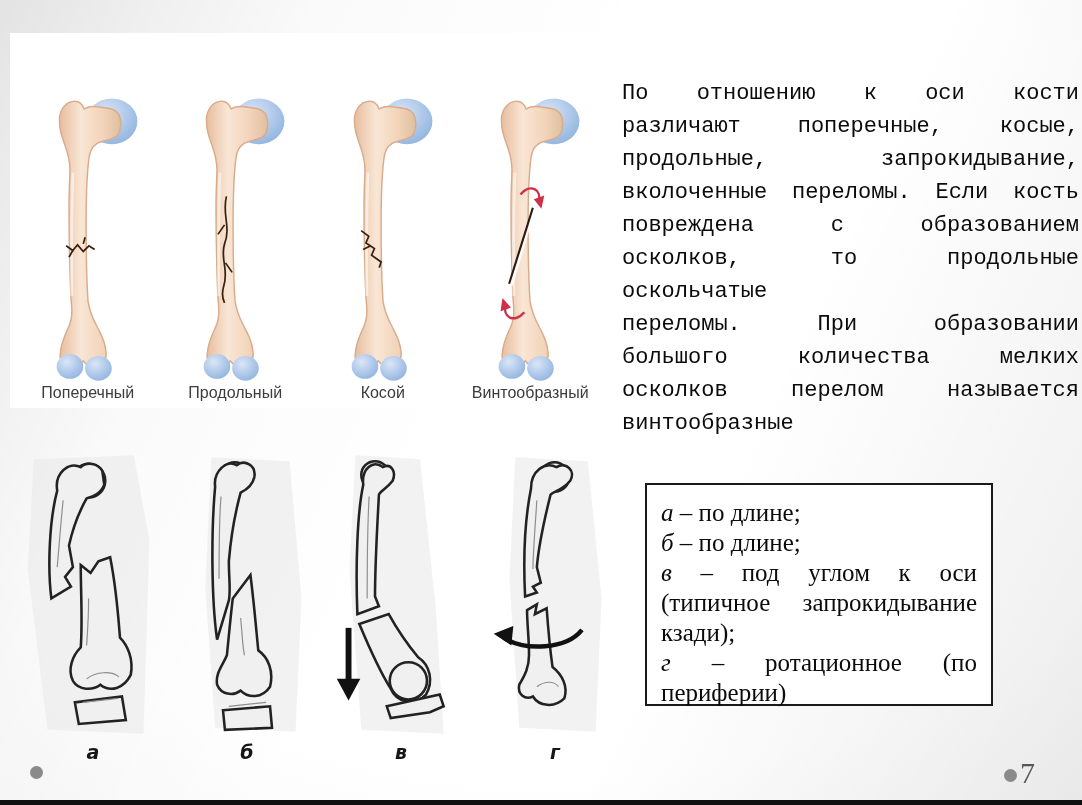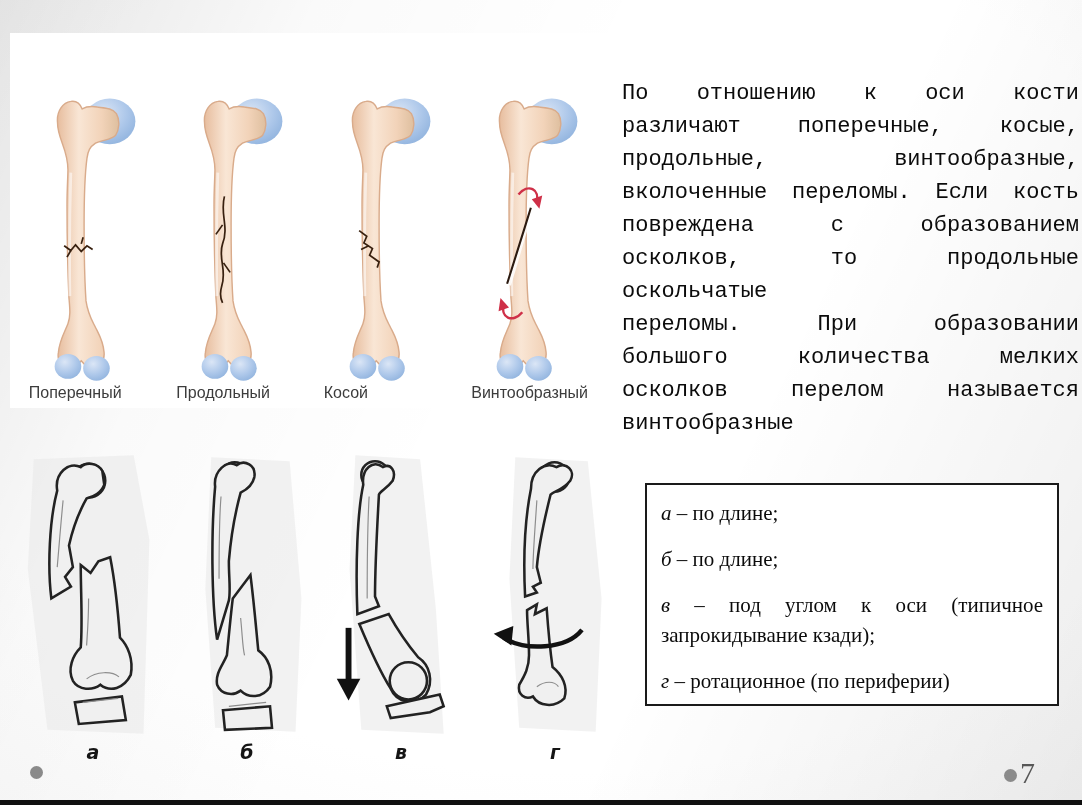--- a/index.html
+++ b/index.html
@@ -15,21 +15,21 @@
     overflow:hidden;
   }
 
   
   .bones-panel {
     position:absolute; left:10px; top:33px; width:598px; height:375px;
     background:#ffffff;
     display:flex; align-items:flex-end; justify-content:space-around;
     padding:22px 4px 6px 4px;
   }
-  .bone-fig { display:flex; flex-direction:column; width:118px; }
+  .bone-fig { display:flex; flex-direction:column; align-items:center; width:118px; }
   .bone-fig svg { display:block; }
   .bone-label {
     font-family:"Liberation Sans", sans-serif;
     font-size:16px; color:#3c3c3c; margin-top:2px; white-space:nowrap;
   }
 
   
   .main-text {
     position:absolute; left:622px; top:77px; width:457px;
     font-size:22px; color:#0b0b0b; line-height:33px;font-family:Liberation Mono, monospace;
@@ -43,24 +43,24 @@
     display:flex; align-items:flex-end; justify-content:space-around;
   }
   .sketch-fig { display:flex; flex-direction:column; align-items:center; width:152px; }
   .sketch-label {
     font-family:"DejaVu Sans", sans-serif; font-style:italic; font-weight:bold;
     font-size:19px; color:#151515; margin-top:0px;
   }
 
   
   .legend-box {
-    position:absolute; left:645px; top:483px; width:414px; height:223px;
+    position:absolute; left:645px; top:483px; width:348px; height:223px;
     background:#ffffff; border:2px solid #1a1a1a;
     padding:13px 14px 8px 14px;
-    font-size:21px; color:#0b0b0b; line-height:30px;
+    font-size:25px; color:#0b0b0b; line-height:30px;
     display:flex; flex-direction:column; justify-content:space-between;
   }
   .legend-item { text-align:justify; }
   .legend-item em { font-style:italic; }
 
   
   .nav-dot {
     position:absolute; width:13px; height:13px; border-radius:50%;
     background:#8a8a8a;
   }
@@ -162,21 +162,21 @@
         </g>
       </svg>
       <div class="bone-label">Винтообразный</div>
     </div>
 
   </div>
 
   <div class="main-text">
     <div class="tline">По отношению к оси кости</div>
     <div class="tline">различают поперечные, косые,</div>
-    <div class="tline">продольные, винтообразные,</div>
+    <div class="tline">продольные, запрокидывание,</div>
     <div class="tline">вколоченные переломы. Если кость</div>
     <div class="tline">повреждена с образованием</div>
     <div class="tline">осколков, то продольные оскольчатые</div>
     <div class="tline">переломы. При образовании</div>
     <div class="tline">большого количества мелких</div>
     <div class="tline">осколков перелом называется</div>
     <div class="tline">винтообразные</div>
   </div>
 
   <div class="sketch-panel">

